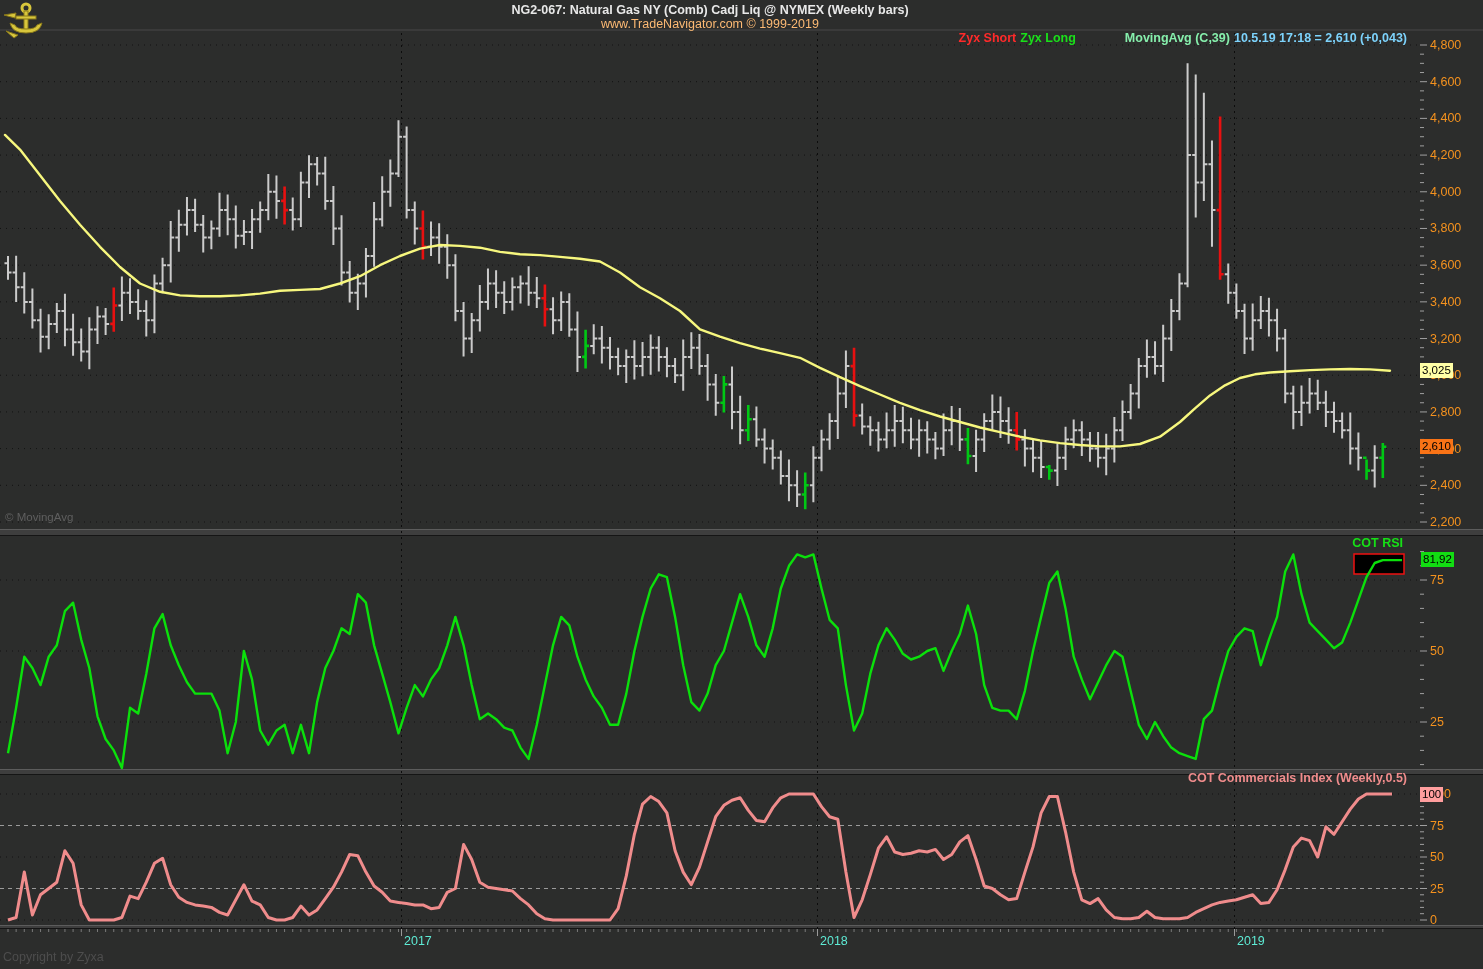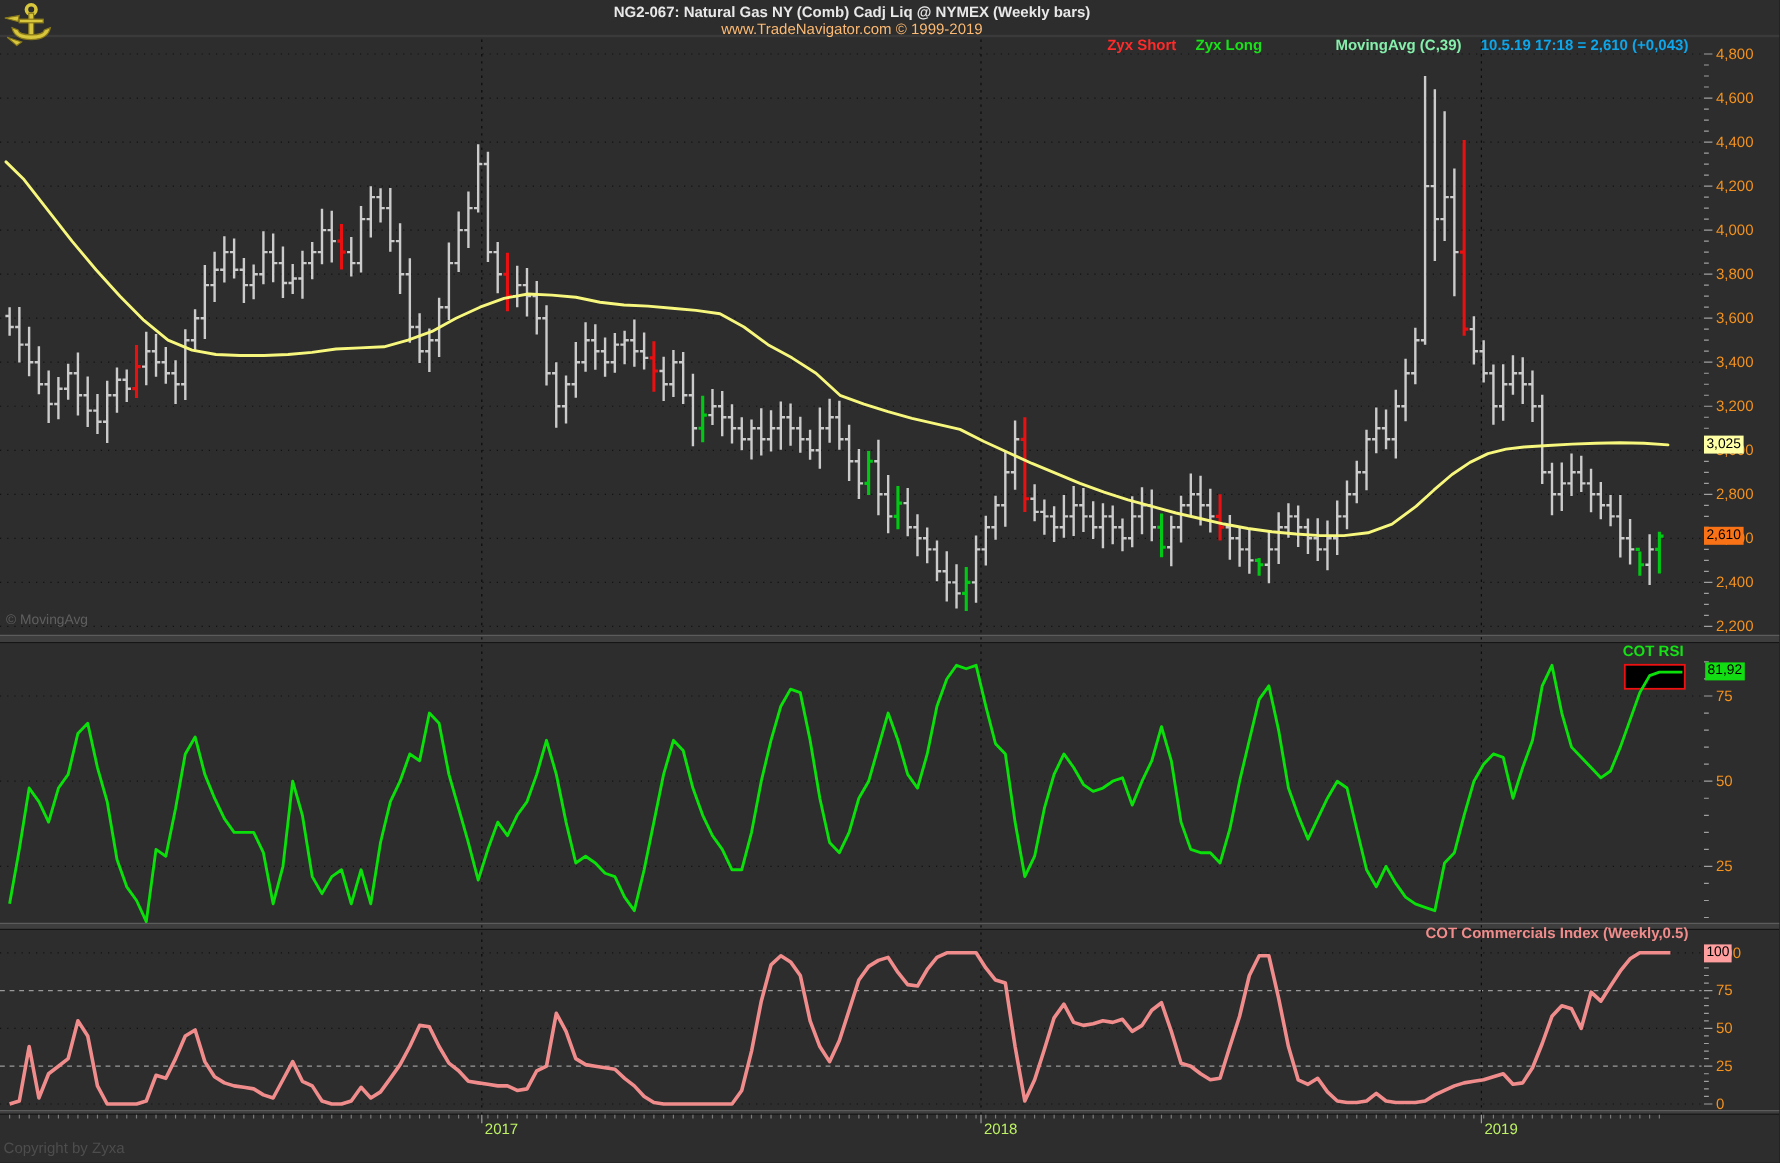--- a/index.html
+++ b/index.html
@@ -2,35 +2,35 @@
 <html><head>
 <meta charset="utf-8">
 <style>
   html,body{margin:0;padding:0;background:#1e1e1e;}
   .window{position:relative;width:1483px;height:969px;background:#2c2d2c;overflow:hidden;
           font-family:"Liberation Sans", sans-serif;}
   svg{position:absolute;left:0;top:0;}
   .abs{position:absolute;white-space:nowrap;}
   .hdr-title{left:0;right:63px;top:3px;text-align:center;color:#e8e8e8;font-size:12.5px;font-weight:bold;}
   .hdr-sub{left:0;right:63px;top:17px;text-align:center;color:#fdba74;font-size:12.5px;}
-  .legend{top:31px;right:76px;display:flex;gap:16px;font-size:12.5px;font-weight:bold;}
+  .legend{top:31px;right:76px;display:flex;gap:4px;font-size:12.5px;font-weight:bold;}
   .lg-short{color:#ff2a2a;cursor:pointer;}
   .lg-long{color:#1ae01a;cursor:pointer;}
   .lg-ma{color:#86efac;cursor:pointer;padding-left:45px;}
-  .lg-quote{color:#0ea5e9;font-weight:bold;}
+  .lg-quote{color:#7dd3fc;font-weight:bold;}
   .genesis{left:5px;top:511px;color:#5f5f5f;font-size:11.5px;}
   .copyright{left:3px;top:950px;color:#4d4d4d;font-size:12.5px;}
   .rsi-title{right:80px;top:536px;color:#16e016;font-size:12.5px;font-weight:bold;}
   .comm-title{right:76px;top:771px;color:#f08c8c;font-size:12.5px;font-weight:bold;}
   .badge{position:absolute;left:1420px;color:#000;font-size:11.5px;padding:0 2px;line-height:15px;height:15px;}
   .badge-ma{background:#ffffa6;}
   .badge-close{background:#f97316;}
   .badge-rsi{background:#12dd12;left:1421px;}
   .badge-comm{background:#ff9e9e;}
-  .year{position:absolute;top:934px;color:#bef264;font-size:12.5px;}
+  .year{position:absolute;top:934px;color:#5eead4;font-size:12.5px;}
   .logo{left:2px;top:1px;width:44px;height:38px;}
 </style>
 </head>
 <body>
 
 <div class="window">
   <svg id="chart-svg" width="1483" height="969">
       <rect x="0" y="29" width="1483" height="2" fill="#3a3a3a"></rect>
       <rect x="0" y="529" width="1483" height="7" fill="#3e3e3e"></rect>
       <rect x="0" y="529" width="1483" height="1" fill="#5c5c5c"></rect>

